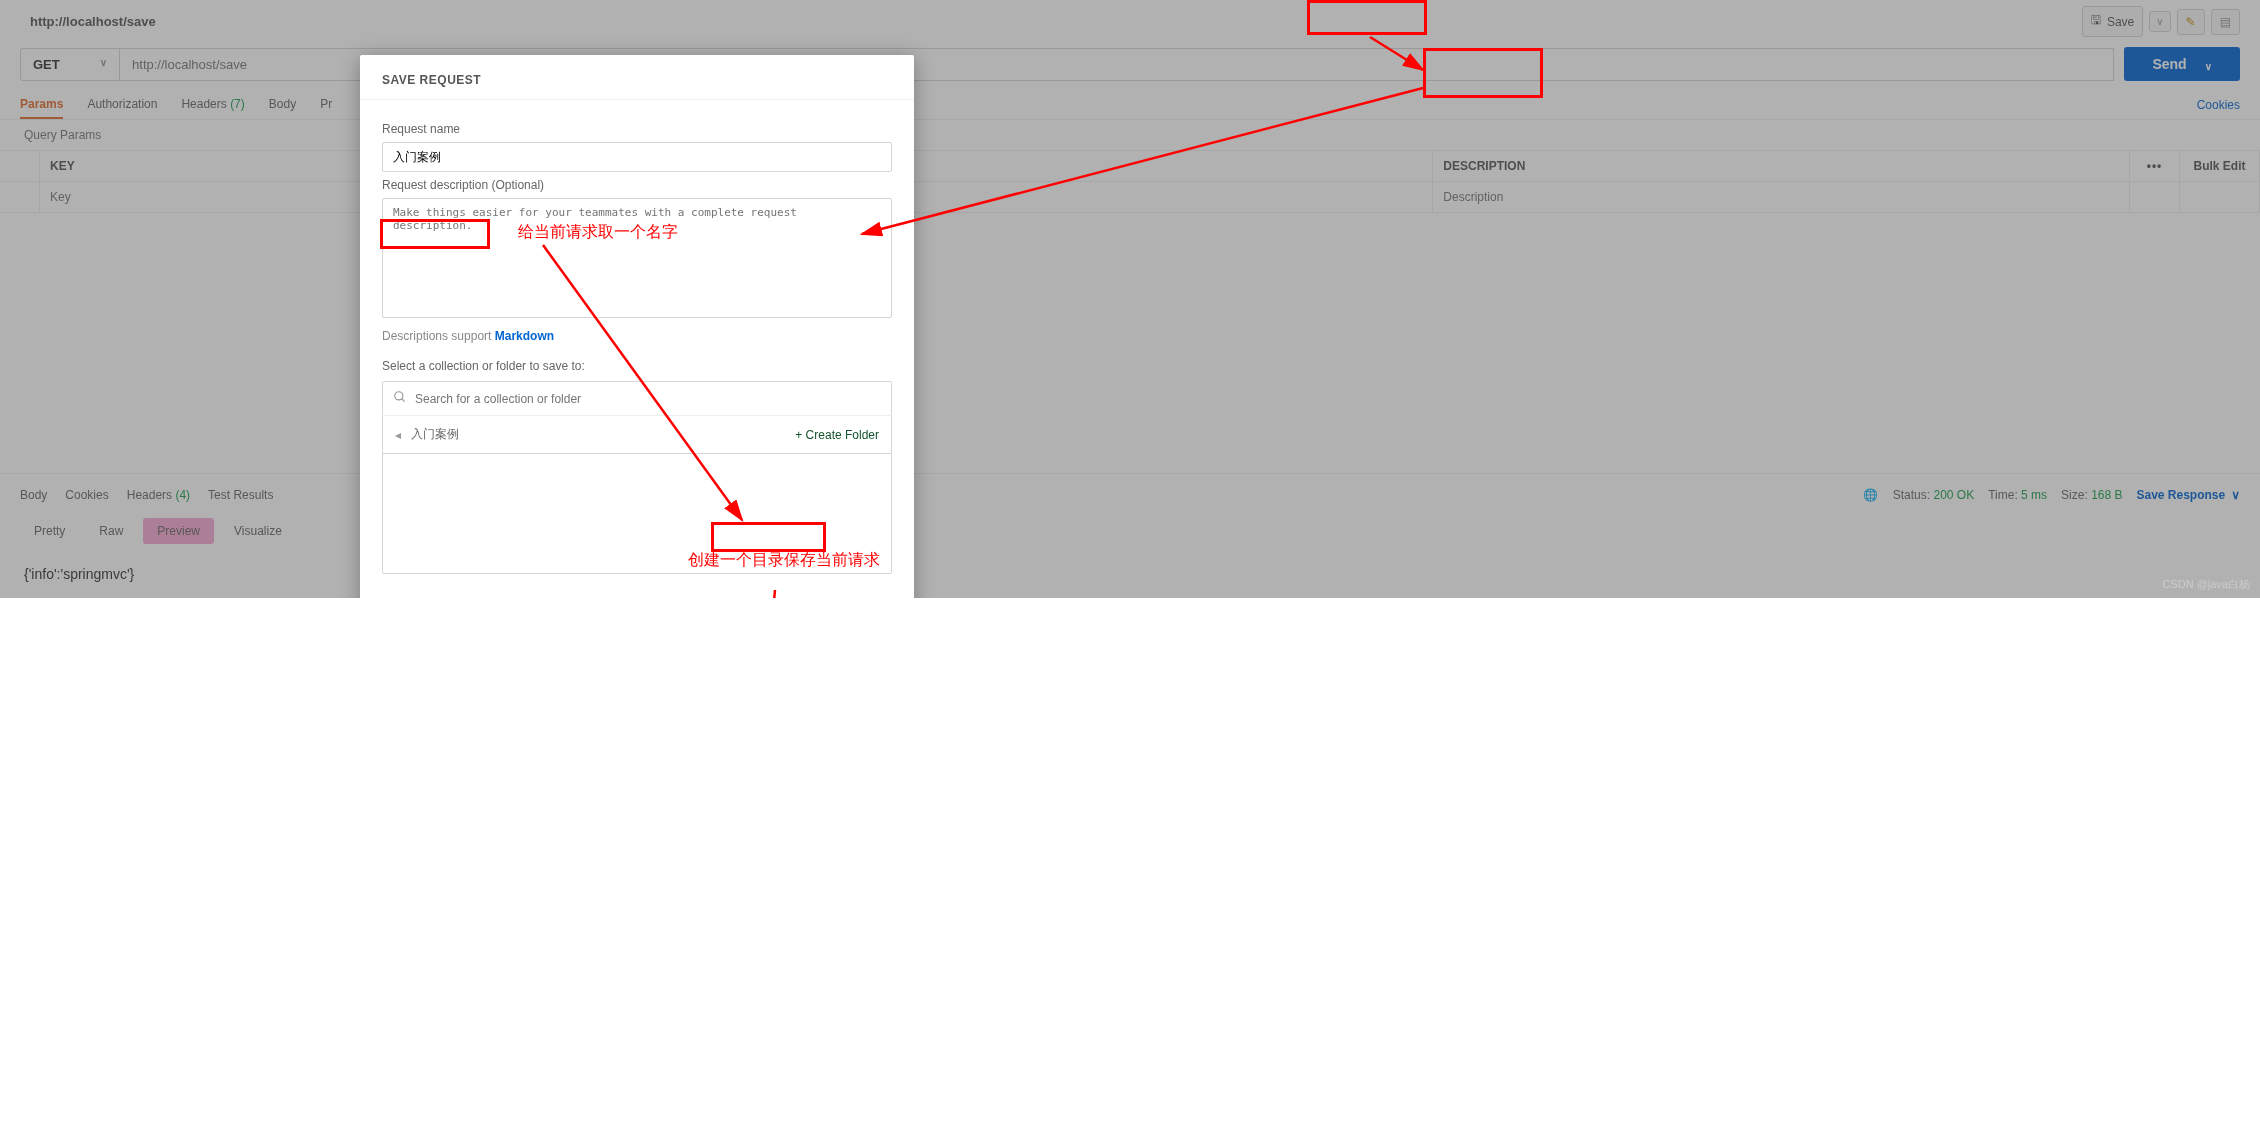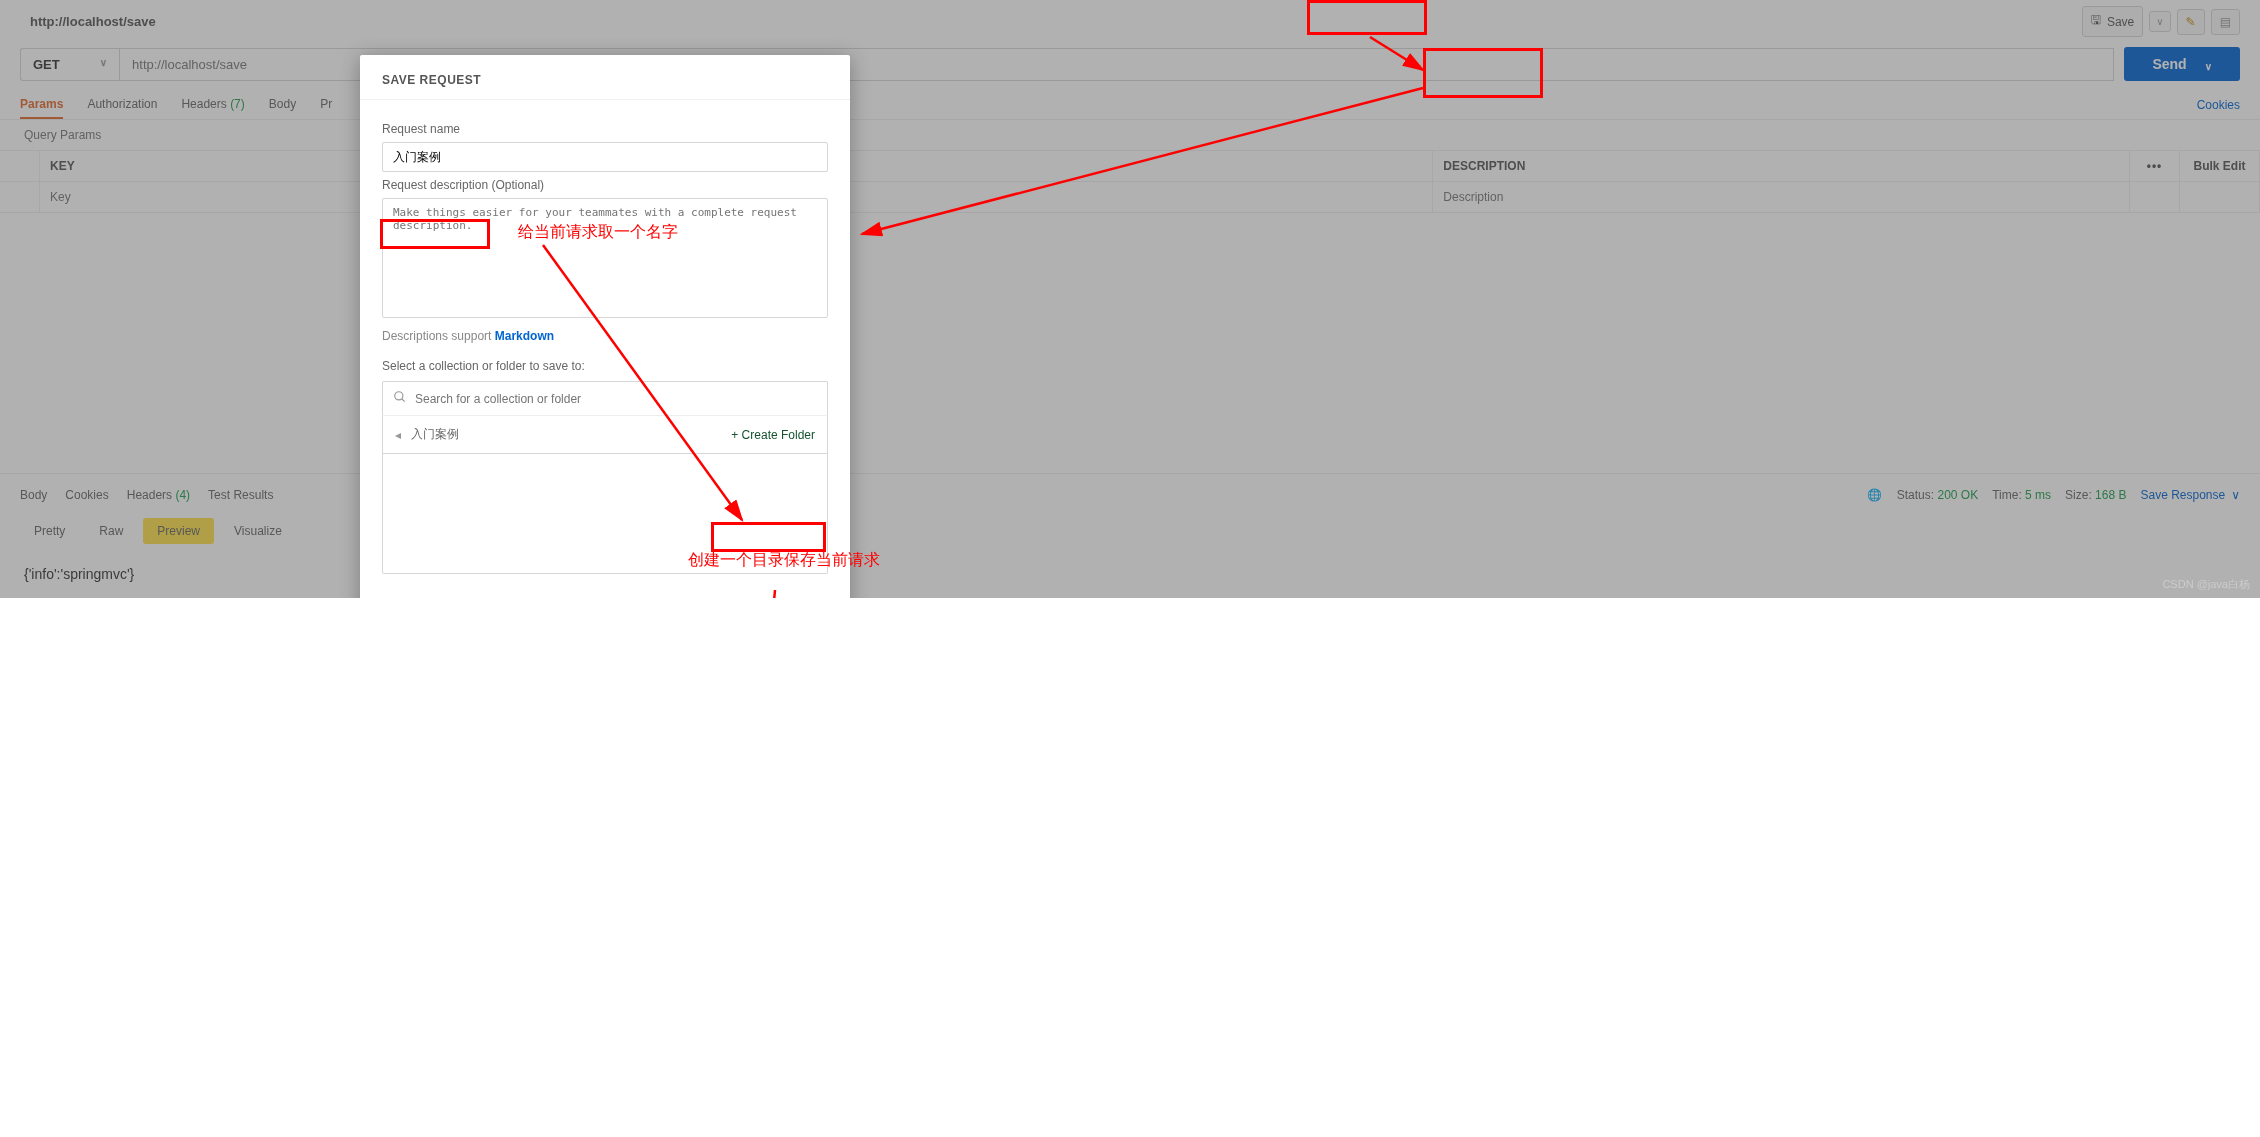--- a/index.html
+++ b/index.html
@@ -40,32 +40,32 @@
 .more-dots { text-align:center; letter-spacing:1px; }
 .bulk-edit { text-align:center; font-weight:600; }
 
 
 .resp-tabs { display:flex; align-items:center; padding: 10px 20px 6px 20px; gap:18px; border-top:1px solid #eee; margin-top:260px; }
 .resp-tab { font-size:12px; color:#666; cursor:pointer; padding:4px 0; }
 .resp-tab .count { color:#1a9e4b; }
 .resp-right { margin-left:auto; display:flex; align-items:center; gap:14px; font-size:12px; color:#666; }
 .status-ok { color:#1a9e4b; }
 .resp-val { color:#1a9e4b; }
-.save-resp { color:#0265D2; display:flex; align-items:center; gap:6px; cursor:pointer; }
+.save-resp { color:#0265D2; display:flex; align-items:center; gap:6px; cursor:pointer;font-weight:bold; }
 
 .view-tabs { display:flex; gap:6px; padding: 6px 20px; }
 .view-tab { padding:6px 14px; font-size:12px; color:#666; border-radius:3px; cursor:pointer; }
-.view-tab.active { background:#fde047; }
+.view-tab.active { background:#f9a8d4; }
 
 .response-body { padding: 16px 24px; font-size:14px; }
 
 
 .overlay { position:absolute; inset:0; background: rgba(70,70,70,0.42); }
 
-.modal { position:absolute; left:360px; top:55px; width:490px; background:#fff; border-radius:2px; box-shadow:0 3px 20px rgba(0,0,0,0.3); }
+.modal { position:absolute; left:360px; top:55px; width:554px; background:#fff; border-radius:2px; box-shadow:0 3px 20px rgba(0,0,0,0.3); }
 .modal-header { padding:18px 22px 12px; font-size:12px; font-weight:700; color:#555; letter-spacing:0.5px; border-bottom:1px solid #f0f0f0; }
 .modal-body { padding: 16px 22px; }
 .help-text { font-size:12px; color:#666; line-height:1.5; }
 .help-link { color:#0265D2; cursor:pointer; }
 .field-label { font-size:12px; color:#666; margin-top:6px; margin-bottom:6px; }
 .text-input { width:100%; border:1px solid #d6d6d6; border-radius:2px; padding:7px 10px; font-size:12px; }
 .textarea { width:100%; border:1px solid #d6d6d6; border-radius:2px; padding:7px 10px; font-size:11px; color:#bbb; font-family:monospace; height:120px; resize:none; }
 .desc-hint { font-size:12px; color:#888; margin-top:8px; }
 .markdown-link { color:#0265D2; font-weight:600; cursor:pointer; }
 .select-label { font-size:12px; color:#666; margin-top:16px; margin-bottom:8px; }

